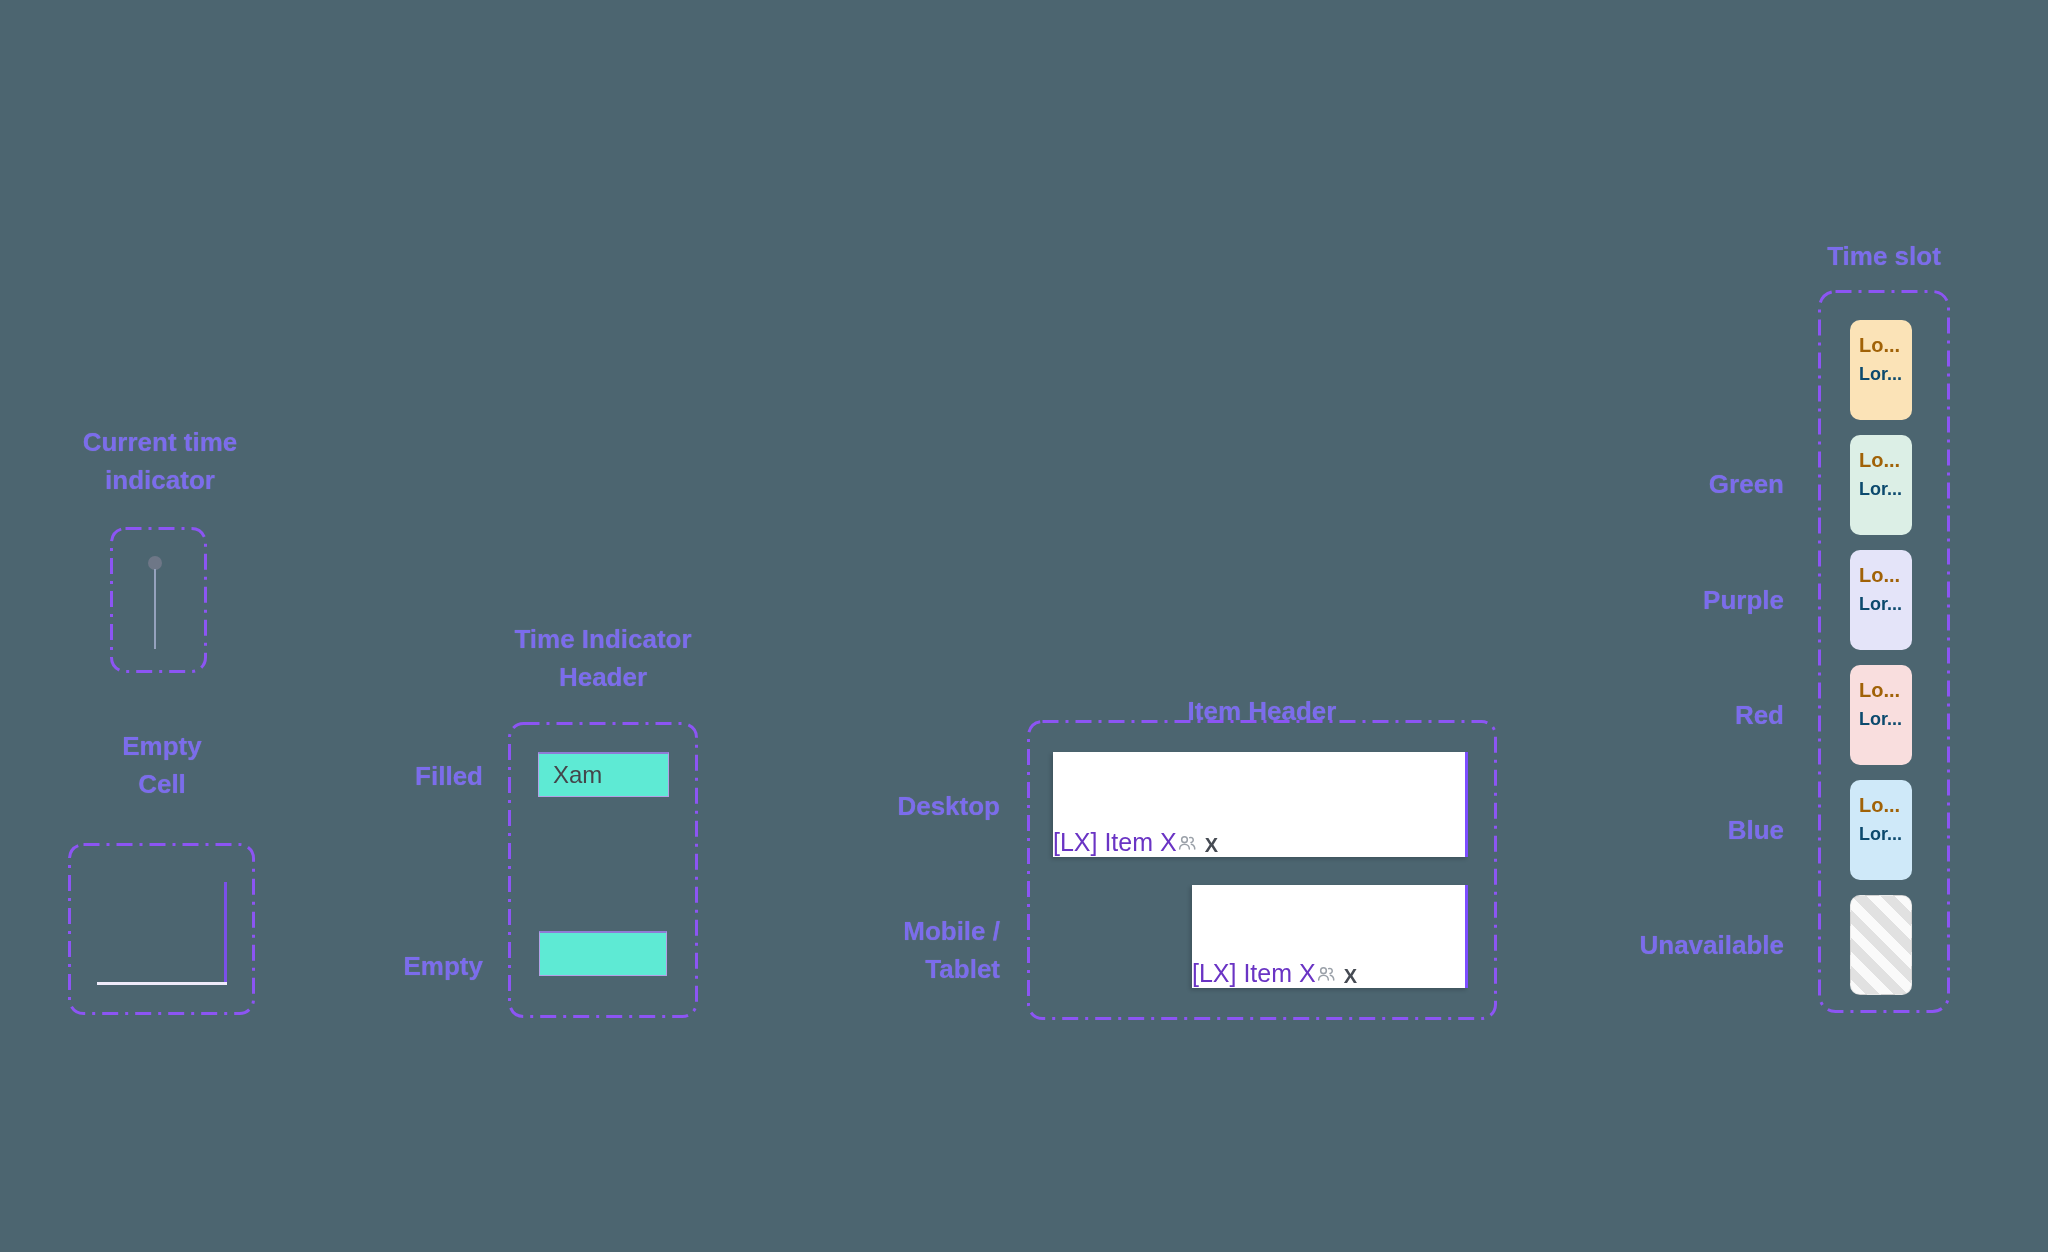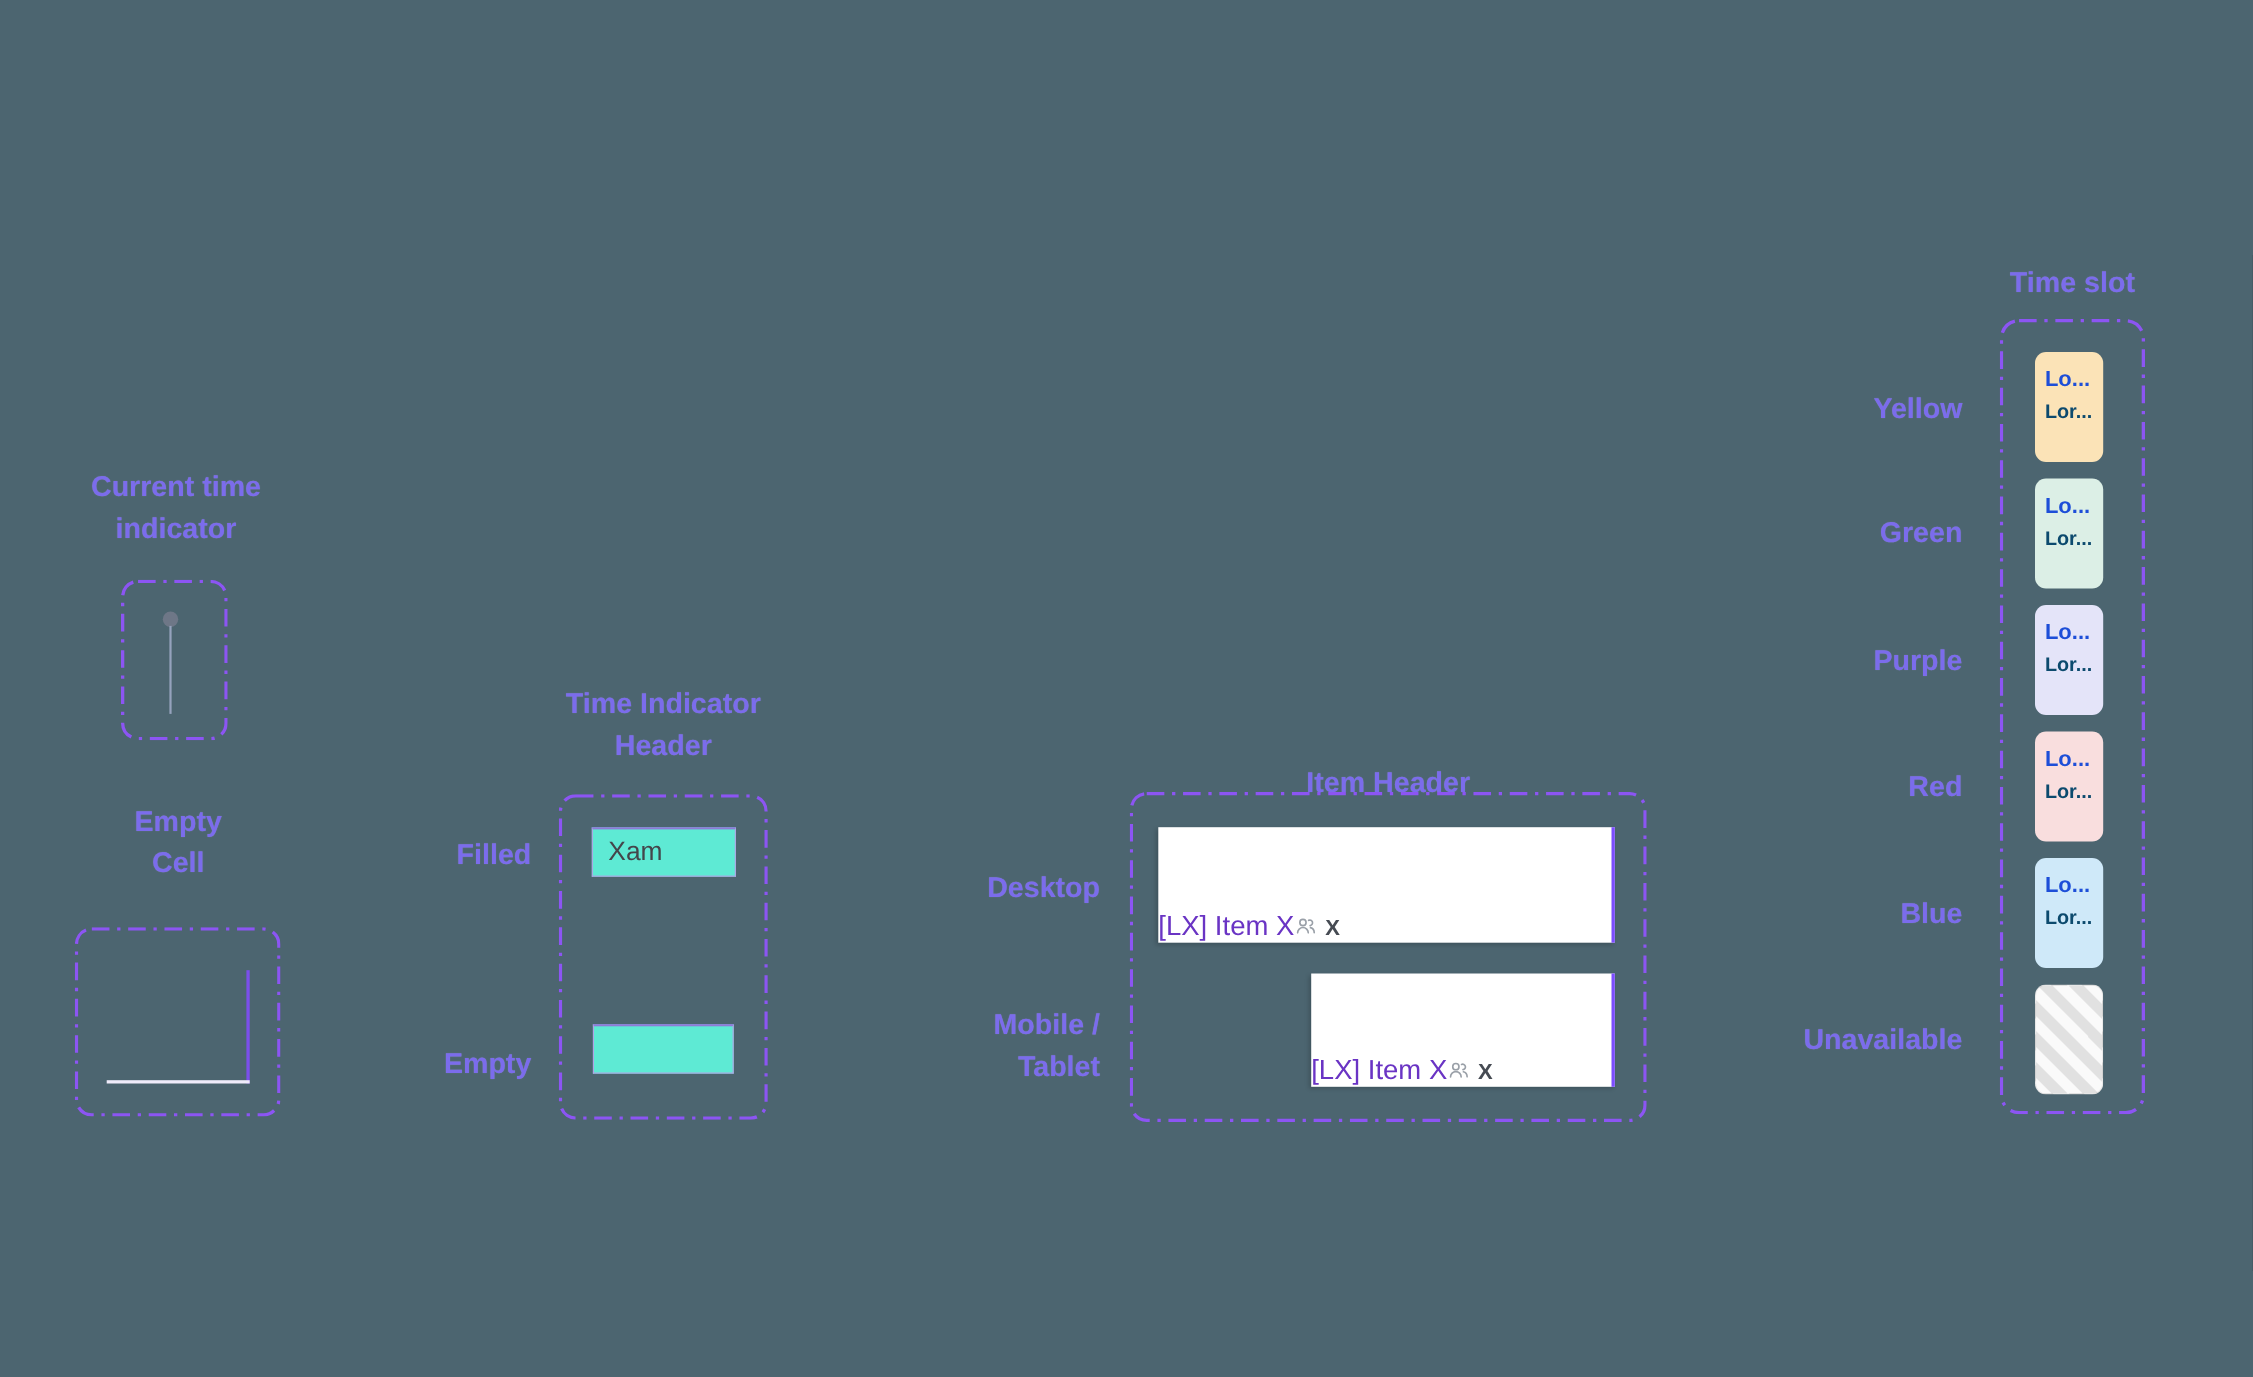--- a/index.html
+++ b/index.html
@@ -44,21 +44,21 @@
     background:#6E7787;filter:blur(.7px);}
   .ct-line{position:absolute;width:2px;background:#95A2BD;}
   
   .cell-vline{position:absolute;width:3px;background:#7B4FEA;}
   .cell-hline{position:absolute;height:3px;background:#EFEBFA;}
   
   .swatch{
     position:absolute;left:1850px;width:62px;height:100px;border-radius:10px;
     box-sizing:border-box;padding:13px 0 0 9px;
   }
-  .swatch .sw1{display:block;font-size:20px;font-weight:bold;color:#1d4ed8;line-height:24px;}
+  .swatch .sw1{display:block;font-size:20px;font-weight:bold;color:#a16207;line-height:24px;}
   .swatch .sw2{display:block;font-size:18px;font-weight:bold;color:#0c4a6e;line-height:22px;margin-top:6px;}
   .swatch.striped{
     background:repeating-linear-gradient(45deg,#fafafa 0 10px,#e1e1e1 10px 20px);
     border:1px solid rgba(0,0,0,.07);
   }
   .slot-label{position:absolute;right:264px;width:300px;}
 </style>
 </head>
 <body>
 
@@ -136,21 +136,20 @@
   </div>
 
   <div class="lbl" style="left:1754px;top:237px;width:260px;">Time slot</div>
 
   <svg class="frame" style="left:1818px;top:290px;" width="132" height="723">
     <rect x="1.5" y="1.5" width="129" height="720" rx="16" fill="none" stroke="#8C55F3" stroke-width="3" stroke-dasharray="16 7 3 7"></rect>
   </svg>
 
   <div id="slots-host"></div>
 
-<div class="lbl lbl-r slot-label" style="top: 352px;">Yellow</div>
     <div class="swatch" style="top: 320px; background: rgb(251, 227, 183);">
       <span class="sw1">Lo...</span>
       <span class="sw2">Lor...</span>
     </div>
     <div class="lbl lbl-r slot-label" style="top: 465px;">Green</div>
     <div class="swatch" style="top: 435px; background: rgb(220, 239, 230);">
       <span class="sw1">Lo...</span>
       <span class="sw2">Lor...</span>
     </div>
     <div class="lbl lbl-r slot-label" style="top: 581px;">Purple</div>

